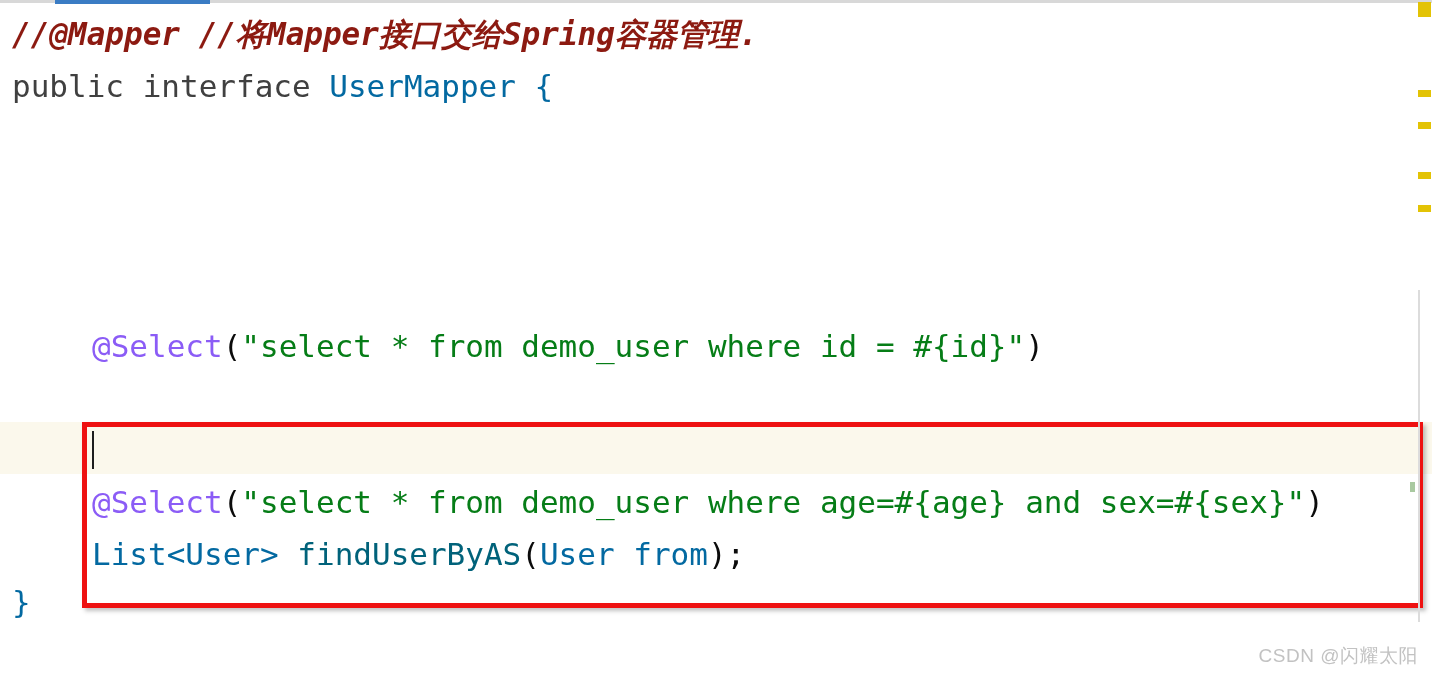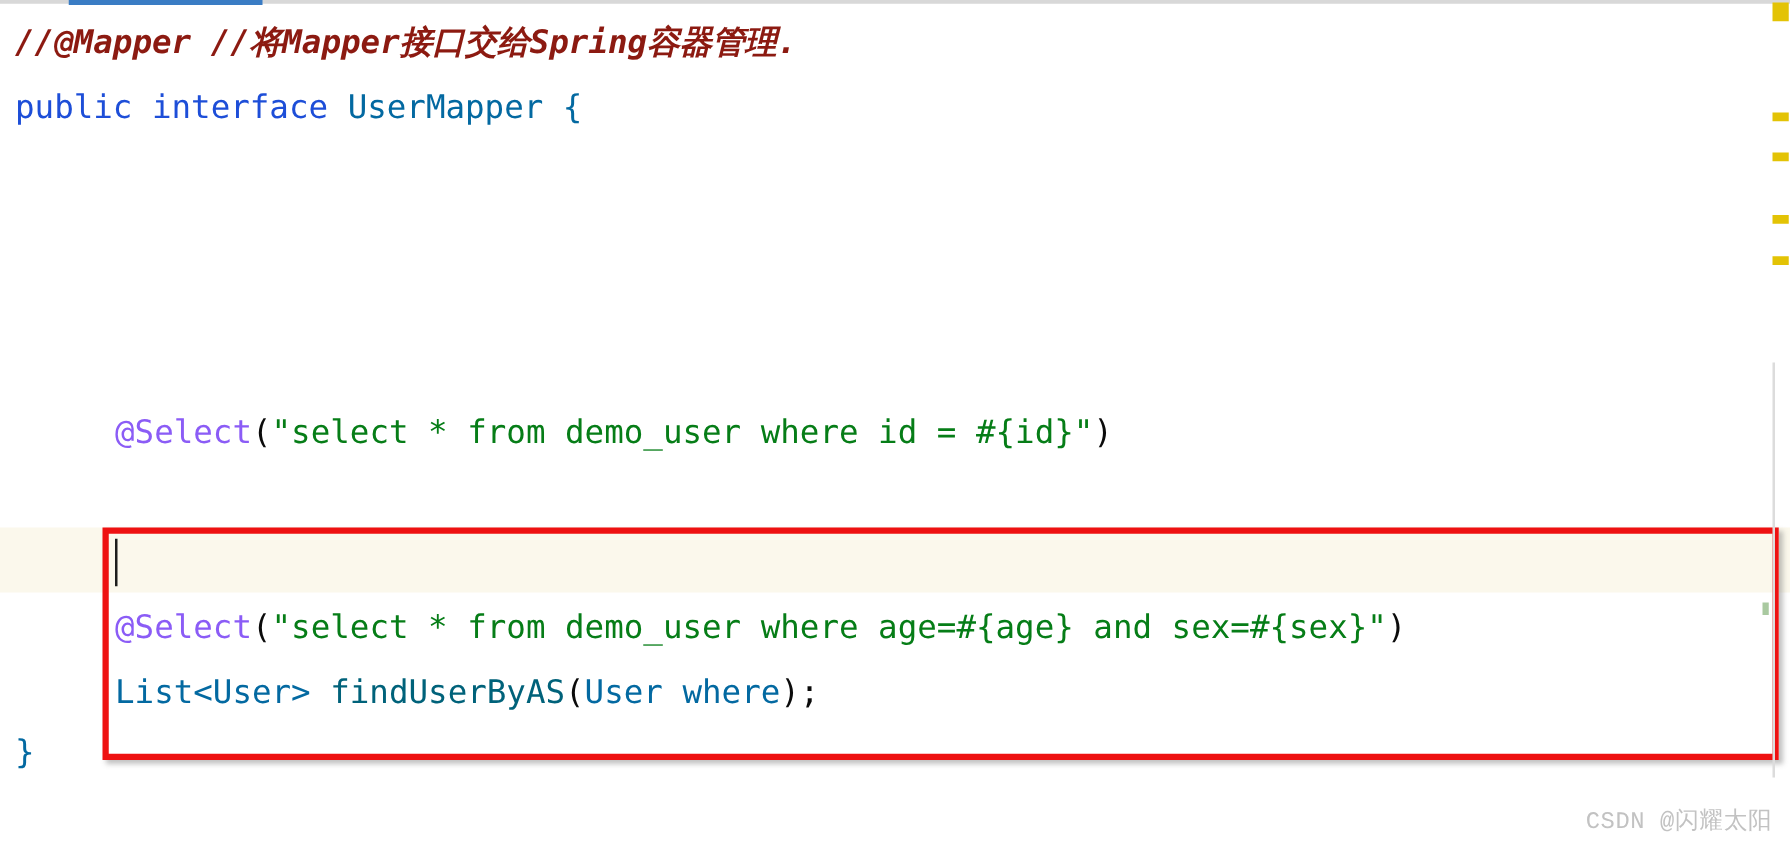--- a/index.html
+++ b/index.html
@@ -39,21 +39,21 @@
   .code {
     position: absolute;
     left: 0; top: 0;
     width: 1432px; height: 679px;
   }
 
   .line {
     position: absolute;
     left: 12px;
     white-space: pre;
-    font-size: 26px;
+    font-size: 31px;
     line-height: 52px;
     letter-spacing: 0px;
     color: #080808;
   }
 
   .indent { padding-left: 80px; }
 
   
   .caret-line-hl {
     position: absolute;
@@ -66,21 +66,21 @@
   
   .caret {
     position: absolute;
     width: 2px;
     height: 38px;
     background: #1d1d1d;
   }
 
   
   .cmt      { color: #8c1a11; font-style: italic; font-weight: bold; }
-  .kw       { color: #1d4ed8; }
+  .kw       { color: #404040; }
   .plain    { color: #0369a1; }
   .fn       { color: #00627a; }
   .anno     { color: #8b5cf6; }
   .str      { color: #067d17; }
   .punct    { color: #0b0b0b; }
 
   
   .red-box {
     position: absolute;
     left: 82px;
@@ -120,21 +120,21 @@
     width: 5px;
     height: 10px;
     background: #a9c9a0;
   }
 
   
   .watermark {
     position: absolute;
     right: 14px;
     bottom: 10px;
-    font-family: Liberation Mono, monospace;
+    font-family: Liberation Sans, sans-serif;
     font-size: 19px;
     color: #c2c2c2;
     letter-spacing: 0.5px;
     white-space: pre;
   }
 </style>
 </head>
 <body>
 
 <div class="editor">
@@ -145,21 +145,21 @@
   <div class="caret-line-hl" id="caret-line-hl" style="top: 422px; height: 52px;"></div>
 
   <div class="code" id="code-lines">
       <div class="line" style="top: 8px;"><span class="cmt">//@Mapper //将Mapper接口交给Spring容器管理.</span></div>
       <div class="line" style="top: 60px;"><span class="kw">public interface</span><span class="plain"> UserMapper {</span></div>
       <div class="line" style="top: 112px;">&nbsp;</div>
       <div class="line indent" style="top: 216px;">&nbsp;</div>
       <div class="line indent" style="top: 320px;"><span class="anno">@Select</span><span class="punct">(</span><span class="str">"select * from demo_user where id = #{id}"</span><span class="punct">)</span></div>
       <div class="line indent" style="top: 424px;">&nbsp;</div>
       <div class="line indent" style="top: 476px;"><span class="anno">@Select</span><span class="punct">(</span><span class="str">"select * from demo_user where age=#{age} and sex=#{sex}"</span><span class="punct">)</span></div>
-      <div class="line indent" style="top: 528px;"><span class="plain">List&lt;User&gt; </span><span class="fn">findUserByAS</span><span class="punct">(</span><span class="plain">User where</span><span class="punct">);</span></div>
+      <div class="line indent" style="top: 528px;"><span class="plain">List&lt;User&gt; </span><span class="fn">findUserByAS</span><span class="punct">(</span><span class="plain">User from</span><span class="punct">);</span></div>
       <div class="line" style="top: 576px;"><span class="plain">}</span></div>
     </div>
 
   <div class="caret" id="text-caret" style="left: 92px; top: 431px;"></div>
 
   <div class="red-box" id="red-box" style="left: 82px; top: 422px; width: 1341px; height: 186px; border-color: rgb(238, 17, 17);"></div>
 
   <div class="gutter" id="gutter">
       <div class="marker" style="top: 2px; height: 15px; background: rgb(227, 195, 5);"></div>
       <div class="marker" style="top: 90px; height: 7px; background: rgb(227, 195, 5);"></div>

